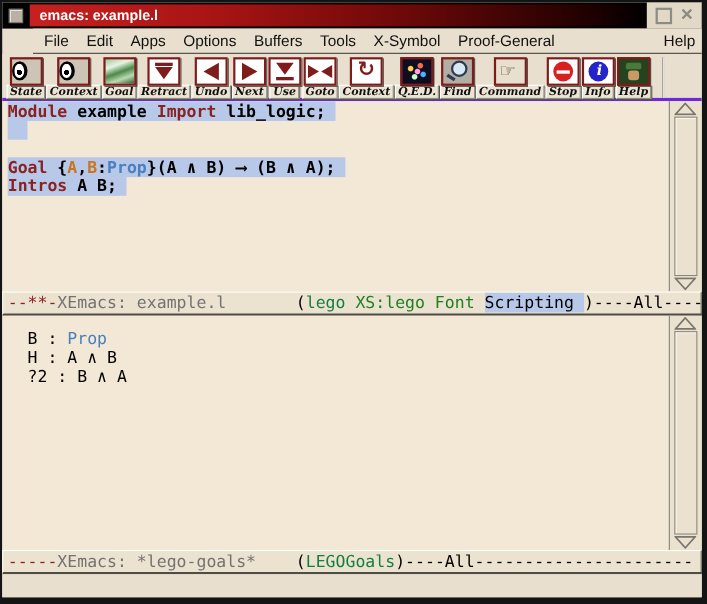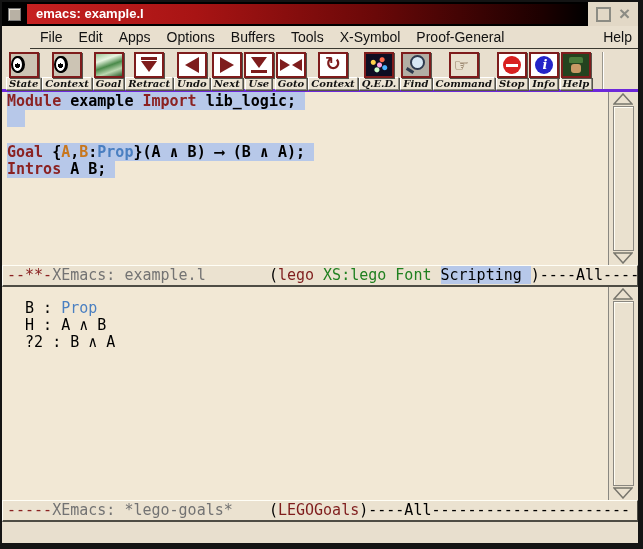--- a/index.html
+++ b/index.html
@@ -79,21 +79,21 @@
   .sb1{top:90px;height:173px;}
   .sb2{top:285px;height:213px;}
   .sb-arrow{position:absolute;left:4px;}
   .sb-up{top:1px;} .sb-down{bottom:1px;}
   .sb-thumb{position:absolute;left:4px;right:4px;top:14px;bottom:14px;border:1px solid #8a8780;box-shadow:inset 1px 1px 0 #fffdf4;background:#eae1cf;}
   
   .mrow{position:absolute;left:0;right:0;height:22px;box-sizing:border-box;background:#ebe2d0;
     border-top:1px solid #fffef6;border-left:1px solid #fffef6;border-bottom:2px solid #4e4c44;border-right:1px solid #4e4c44;
     font:15px/19px "DejaVu Sans Mono","DejaVu Sans",monospace;white-space:pre;padding-left:4px;overflow:hidden;color:#000;}
   .ml1{top:263px;} .ml2{top:498px;}
-  .md-red{color:#8b2222;} .md-blue{color:#737373;} .md-red2{color:#7f1d1d;} .md-green{color:#208020;}
+  .md-red{color:#8b2222;} .md-blue{color:#737373;} .md-red2{color:#15803d;} .md-green{color:#208020;}
   .md-hl{background:#b7c8e9;}
   
   .minibuffer{position:absolute;top:520px;left:0;right:0;height:22px;background:#e8dfce;font:15px/22px "DejaVu Sans Mono",monospace;padding-left:5px;white-space:pre;}
 </style>
 </head>
 <body>
 
 <div class="window">
 
   <div class="titlebar">

